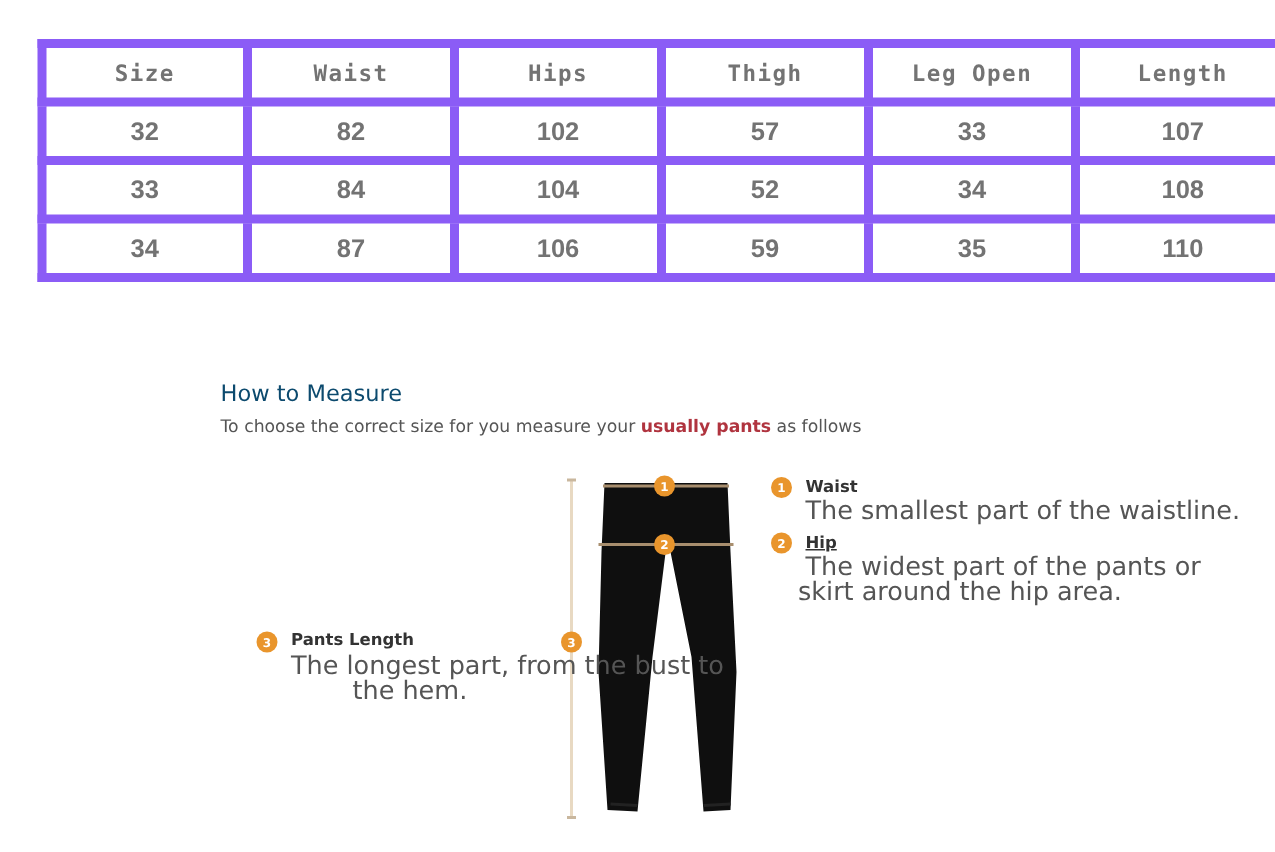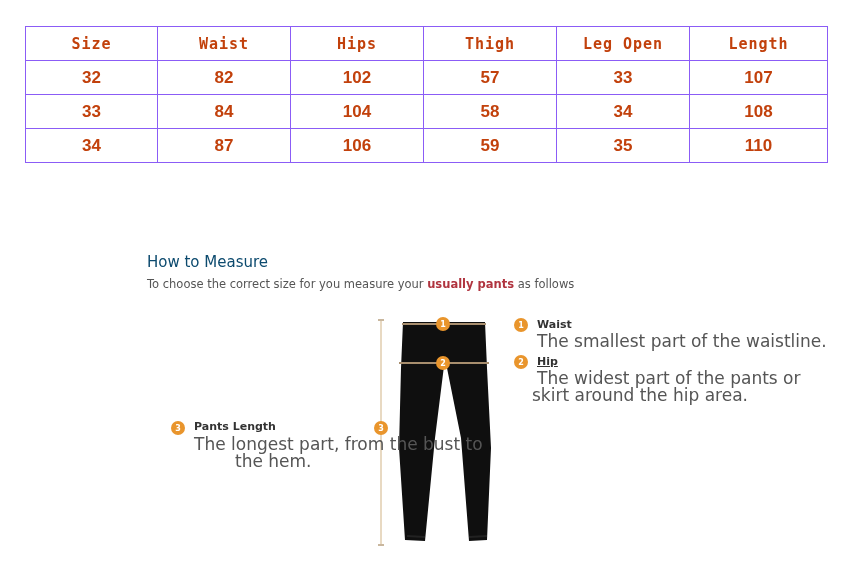--- a/index.html
+++ b/index.html
@@ -3,22 +3,22 @@
 <meta charset="utf-8">
 <style>
   html, body { margin: 0; padding: 0; background: #ffffff; }
   body { width: 850px; height: 568px; position: relative; overflow: hidden; font-family: "DejaVu Sans", sans-serif; }
   .size-table {
     position: absolute; left: 25px; top: 26px;
     border-collapse: collapse; table-layout: fixed;
     width: 798px;
   }
   .size-table td, .size-table th {
-    border: 1px solid #8b5cf6; height: 33px; padding: 0;
-    text-align: center; vertical-align: middle; color: #c2410c;
+    border: 6px solid #8b5cf6; height: 33px; padding: 0;
+    text-align: center; vertical-align: middle; color: #737373;
   }
   .size-table th { font-family: "DejaVu Sans Mono", monospace; font-weight: bold; font-size: 15px; letter-spacing: 1px; }
   .size-table td { font-family: "Liberation Sans", sans-serif; font-weight: bold; font-size: 17px; }
   .col0 { width: 131px; } .col1 { width: 132px; } .col2 { width: 132px; }
   .col3 { width: 132px; margin-top: 38px; } .col4 { width: 132px; } .col5 { width: 137px; }
 
   .measure-title { position: absolute; left: 147px; top: 253px; font-size: 15px; color: #0c4a6e; font-family: "DejaVu Sans", sans-serif; }
   .measure-sub { position: absolute; left: 147px; top: 277px; font-size: 11.5px; color: #555; white-space: nowrap; }
   .measure-sub .hl { color: #b0343f; font-weight: bold; margin-top: 48px; }
 
@@ -53,21 +53,21 @@
     <td>82</td>
     <td>102</td>
     <td>57</td>
     <td>33</td>
     <td>107</td>
   </tr>
   <tr>
     <td>33</td>
     <td>84</td>
     <td>104</td>
-    <td>58</td>
+    <td>52</td>
     <td>34</td>
     <td>108</td>
   </tr>
   <tr>
     <td>34</td>
     <td>87</td>
     <td>106</td>
     <td>59</td>
     <td>35</td>
     <td>110</td>

